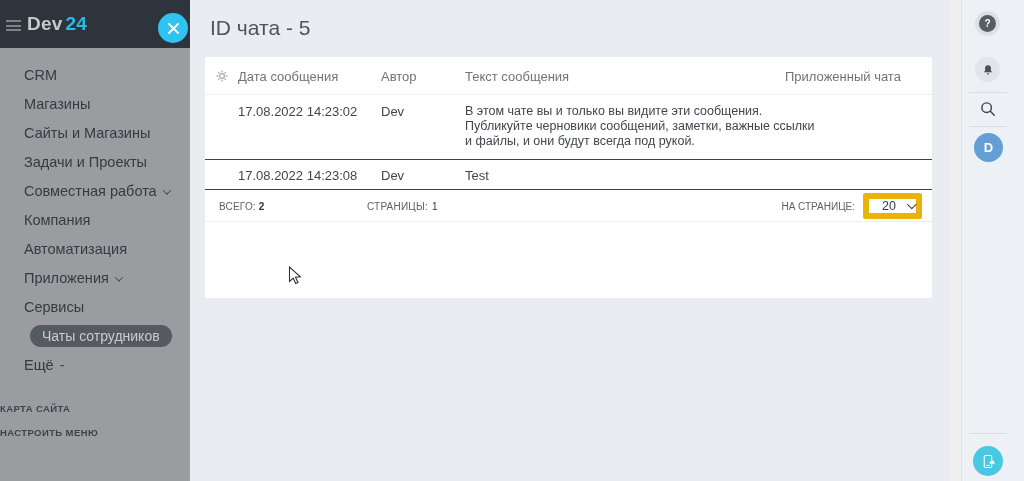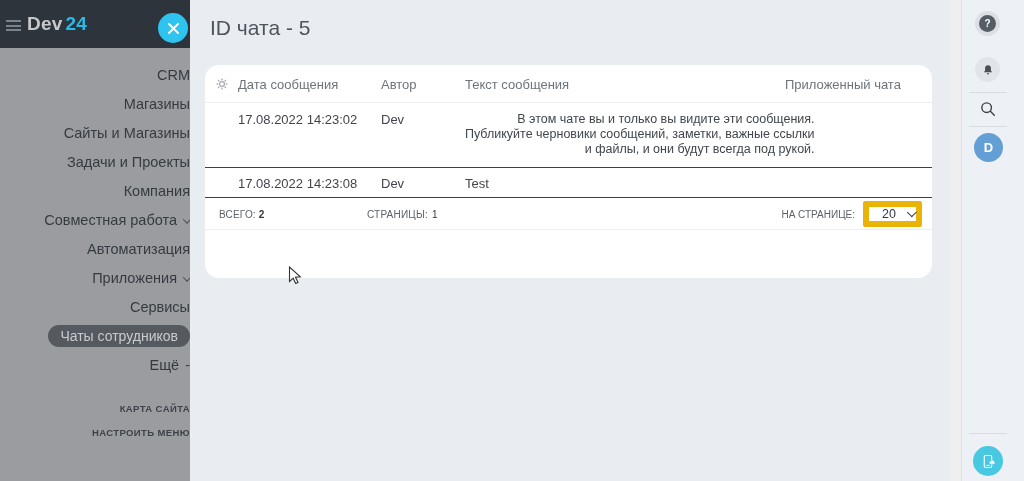--- a/index.html
+++ b/index.html
@@ -1,42 +1,42 @@
 <!DOCTYPE html>
 <html><head>
 <meta charset="utf-8">
 <style>
   * { margin:0; padding:0; box-sizing:border-box; }
   html,body { width:1024px; height:481px; }
   body { font-family:"Liberation Sans","DejaVu Sans",sans-serif; }
-  .screen { position:relative; width:1024px; height:481px; overflow:hidden; background:#15803d;text-align:right; }
+  .screen { position:relative; width:1024px; height:481px; overflow:hidden; background:#15803d; }
 
   
   .left-sidebar { position:absolute; left:0; top:0; width:190px; height:481px; background:#9a9c9f; }
   .brandbar { position:absolute; left:0; top:0; width:190px; height:48px; background:#2e343c; }
   .hamburger { position:absolute; left:6px; top:20px; width:15px; height:11px; cursor:pointer; }
   .hamburger span { display:block; width:15px; height:2px; background:#7d828a; margin-bottom:2.5px; }
   .brand { position:absolute; left:27px; top:13px; font-size:19px; font-weight:700; color:#c7c9cb; letter-spacing:.2px; }
   .brand .accent { color:#2ab9e8; margin-left:3px; }
   .close-btn { position:absolute; left:158px; top:13px; width:30px; height:30px; border:none; border-radius:50%; background:#2fc4f0; cursor:pointer; display:flex; align-items:center; justify-content:center; }
 
   .menu { position:absolute; left:0; top:48px; width:190px; padding-top:13px; }
   .menu-item { height:29px; line-height:29px; padding-left:24px; font-size:14.5px; color:#363b41; cursor:pointer; white-space:nowrap; }
   .menu-item .chev { display:inline-block; width:6px; height:6px; border-left:1.5px solid #464b52; border-bottom:1.5px solid #464b52; transform:rotate(-45deg) translate(1px,-1px); margin-left:7px; vertical-align:middle; }
   .menu-item.active-wrap { padding-left:30px; }
   .pill { display:inline-block; background:#555a60; color:#c9cbce; border-radius:12px; padding:0 12px; height:22px; line-height:22px; font-size:14px; }
   .more-suffix { margin-left:6px; color:#40454b; }
   .menu-footer { margin-top:17px; }
-  .menu-footer-link { height:24px; line-height:24px; padding-left:24px; font-size:9.5px; font-weight:700; letter-spacing:.4px; color:#3e434a; cursor:pointer; }
+  .menu-footer-link { height:24px; line-height:24px; font-size:9.5px; font-weight:700; letter-spacing:.4px; color:#3e434a; cursor:pointer; }
 
   
   .content { position:absolute; left:190px; top:0; width:760px; height:481px; background:#e9edf1; }
   .page-title { position:absolute; left:20px; top:16px; font-size:21px; font-weight:400; color:#4d555c; }
 
-  .panel { position:absolute; left:15px; top:57px; width:727px; height:213px; background:#ffffff; border-radius:14px;margin-top:8px; }
+  .panel { position:absolute; left:15px; top:57px; width:727px; height:241px; background:#ffffff; border-radius:2px; }
   .thead { position:relative; height:38px; border-bottom:1px solid #eceef0; }
   .gear { position:absolute; left:10px; top:12px; width:14px; height:14px; cursor:pointer; }
   .col-label { position:absolute; top:12px; font-size:13px; color:#6d747a; white-space:nowrap; cursor:pointer; }
   .c-date { left:33px; } .c-author { left:176px; } .c-text { left:260px; } .c-file { left:580px; }
 
   .trow { position:relative; border-bottom:1px solid #404040; }
   .trow.r1 { height:65px; } .trow.r2 { height:30px; }
   .cell { position:absolute; top:9px; font-size:13px; color:#40464c; white-space:nowrap; }
   .trow.r2 .cell { top:8px; }
   .cell.msg { white-space:pre-line; font-size:12.5px; line-height:15px; }
@@ -85,22 +85,22 @@
             <path d="M1 1 L10 10 M10 1 L1 10" stroke="#ffffff" stroke-width="1.8" stroke-linecap="round"></path>
           </svg>
       </button>
     </div>
 
     <nav class="menu">
       <div class="menu-item"><span>CRM</span></div>
       <div class="menu-item"><span>Магазины</span></div>
       <div class="menu-item"><span>Сайты и Магазины</span></div>
       <div class="menu-item"><span>Задачи и Проекты</span></div>
+      <div class="menu-item"><span>Совместная работа</span><span class="chev"></span></div>
       <div class="menu-item"><span>Компания</span></div>
-      <div class="menu-item"><span>Совместная работа</span><span class="chev"></span></div>
       <div class="menu-item"><span>Автоматизация</span></div>
       <div class="menu-item"><span>Приложения</span><span class="chev"></span></div>
       <div class="menu-item"><span>Сервисы</span></div>
       <div class="menu-item active-wrap"><span class="pill">Чаты сотрудников</span></div>
       <div class="menu-item"><span>Ещё</span><span class="more-suffix">-</span></div>
 
       <div class="menu-footer">
         <div class="menu-footer-link">КАРТА САЙТА</div>
         <div class="menu-footer-link">НАСТРОИТЬ МЕНЮ</div>
       </div>

